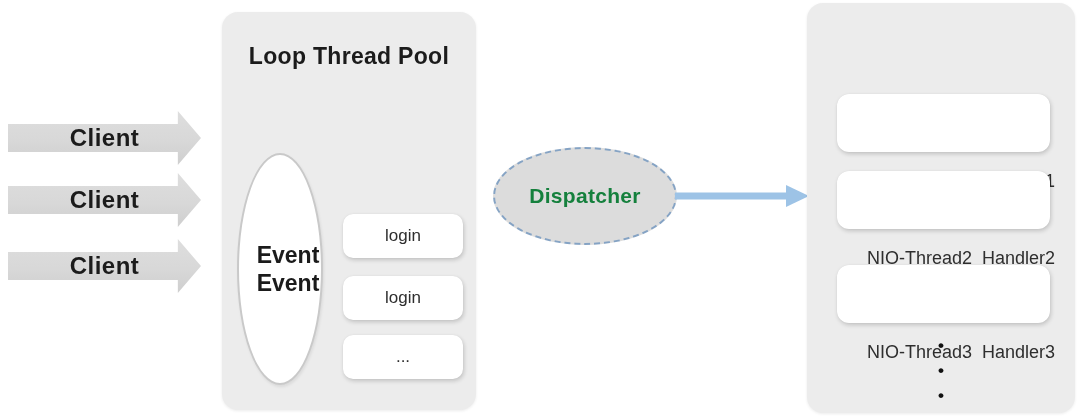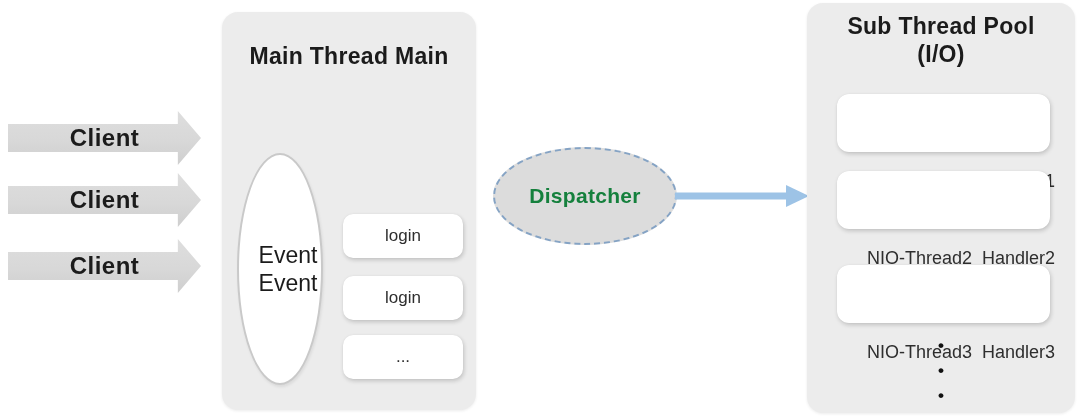--- a/index.html
+++ b/index.html
@@ -46,21 +46,21 @@
   .sub-panel .panel-title{padding-top:9px;}
 
   
   .event-loop{
     position:absolute;left:15px;top:141px;width:86px;height:232px;
     background:#ffffff;border:2px solid #c9c9c9;border-radius:50%;
     display:flex;flex-direction:column;align-items:center;justify-content:center;
     box-shadow:1px 2px 3px rgba(0,0,0,0.08);
   }
   .event-loop .el-line{
-    font-size:23px;font-weight:normal;color:var(--text-dark);line-height:28px;text-align:center;margin-left:16px;
+    font-size:23px;font-weight:bold;color:var(--text-dark);line-height:28px;text-align:center;margin-left:16px;
   }
 
   
   .task-box{
     position:absolute;left:121px;width:120px;height:44px;background:#ffffff;
     border-radius:10px;box-shadow:1px 2px 4px rgba(0,0,0,0.18),0 0 1px rgba(0,0,0,0.08);
     text-align:center;line-height:44px;font-size:17px;color:var(--text-soft);
   }
 
   
@@ -104,21 +104,21 @@
     <div class="arrow-shape"></div>
     <span class="client-label">Client</span>
   </div>
   <div class="client-arrow" style="top:238px">
     <div class="arrow-shape"></div>
     <span class="client-label">Client</span>
   </div>
 
   <section class="panel main-panel">
     <div class="panel-title">
-      <div>Main Thread Main</div>
+      <div>Loop Thread Pool</div>
     </div>
     <div class="event-loop">
       <div class="el-line">Event</div>
       <div class="el-line">Event</div>
     </div>
     <div class="task-box" style="top:202px">
       <span>login</span>
     </div>
     <div class="task-box" style="top:264px">
       <span>login</span>
@@ -131,24 +131,20 @@
   <div class="dispatcher">
     <span class="dispatcher-label">Dispatcher</span>
   </div>
 
   <svg class="dispatch-arrow" viewBox="0 0 134 30" aria-hidden="true">
     <line x1="0" y1="15" x2="114" y2="15"></line>
     <polygon points="111,4 134,15 111,26"></polygon>
   </svg>
 
   <section class="panel sub-panel">
-    <div class="panel-title">
-      <div>Sub Thread Pool</div>
-      <div>(I/O)</div>
-    </div>
     <div class="nio-box" style="top:91px">
       <span>NIO-Thread1  Handler1</span>
     </div>
     <div class="nio-box" style="top:168px">
       <span>NIO-Thread2  Handler2</span>
     </div>
     <div class="nio-box" style="top:262px">
       <span>NIO-Thread3  Handler3</span>
     </div>
     <div class="dots-column">

